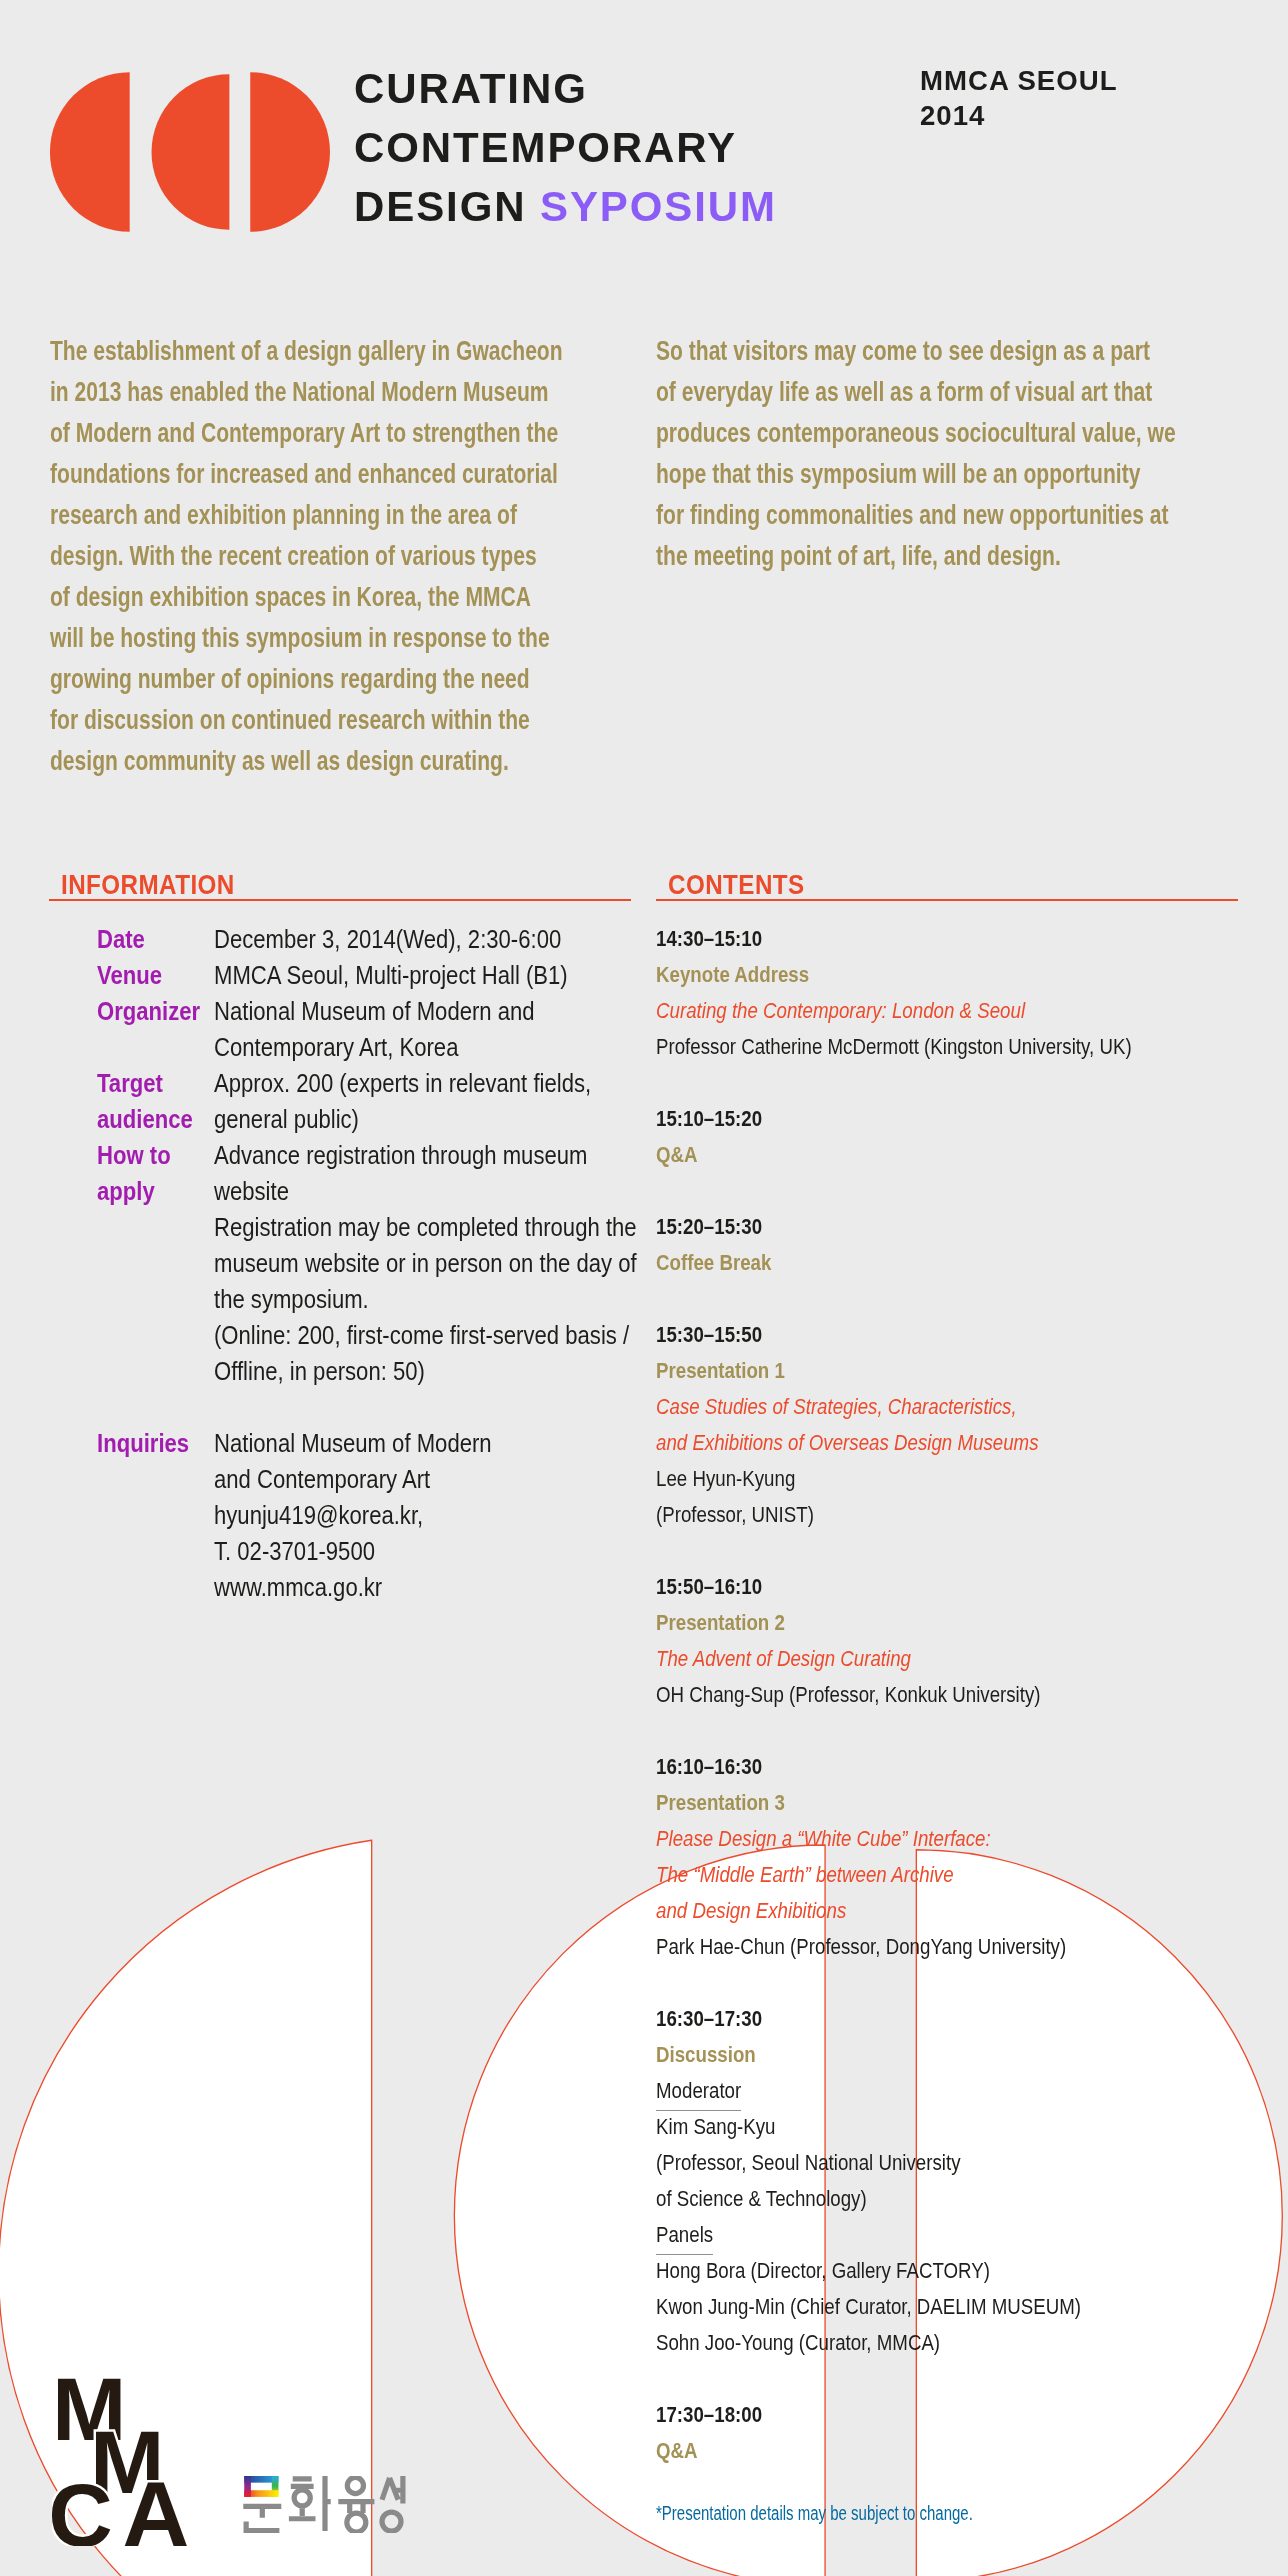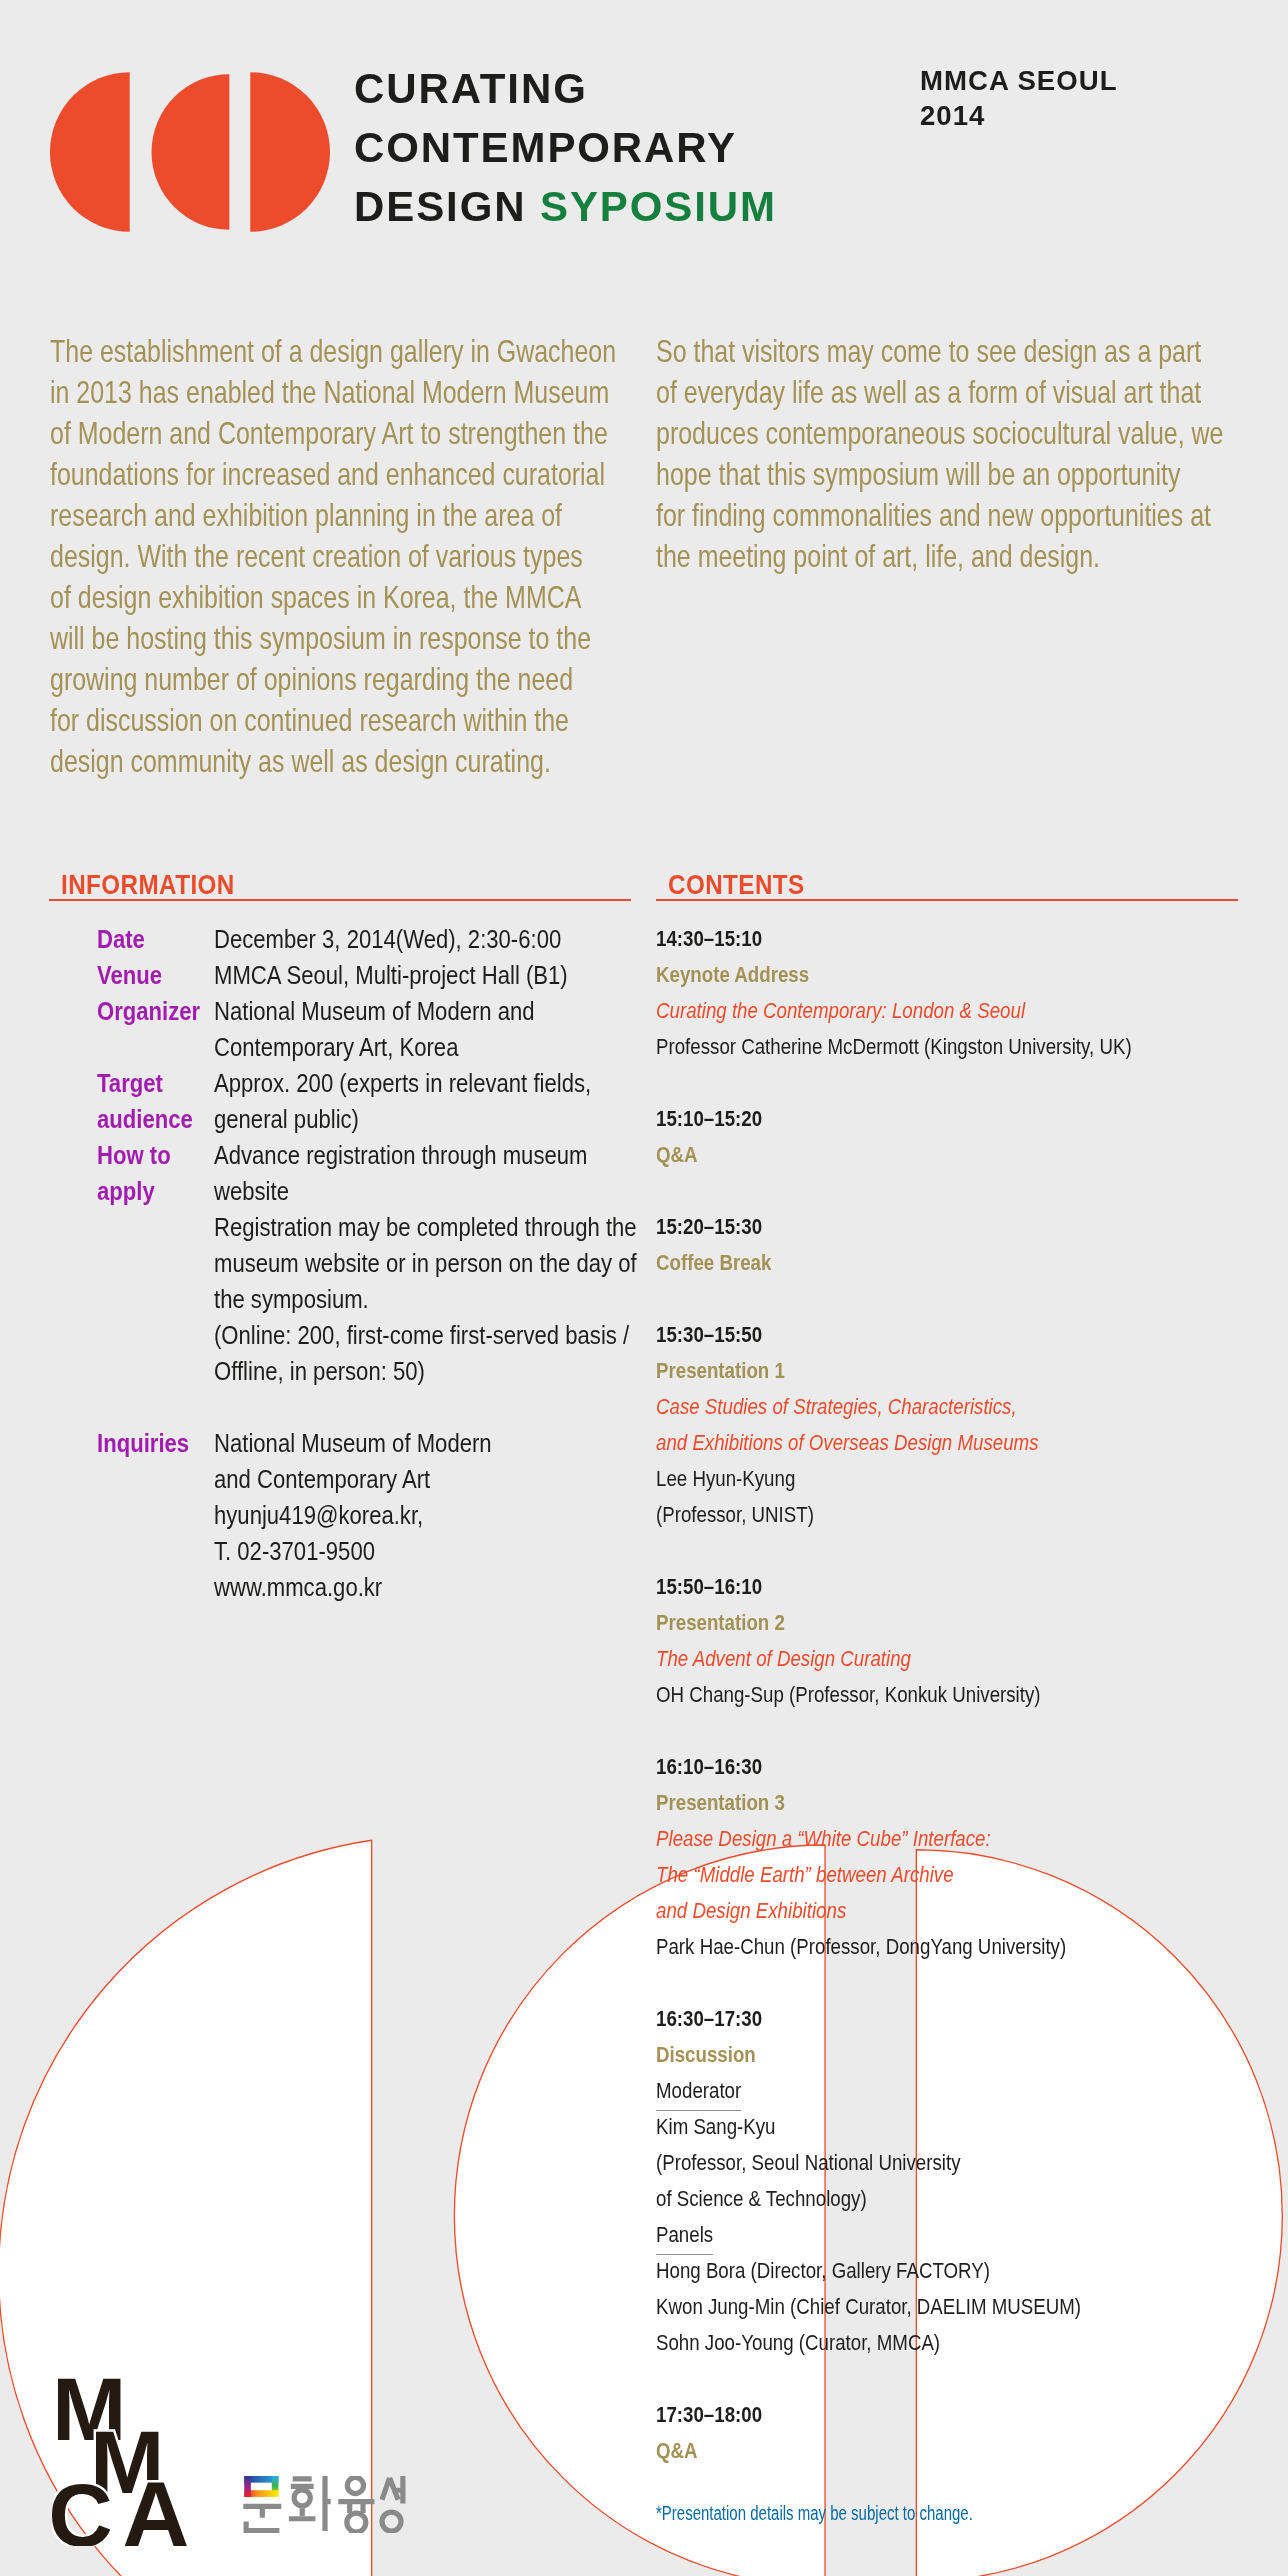--- a/index.html
+++ b/index.html
@@ -2,25 +2,25 @@
 <html style="font-size:15px"><head>
 <meta charset="utf-8">
 <style>
   html,body{margin:0;padding:0;background:#d8d8d8;}
   .page{position:relative;width:1288px;height:2576px;background:#ebebeb;overflow:hidden;
         font-family:"Liberation Sans",sans-serif;color:#1d1d1b;}
   .abs{position:absolute;}
   
   .title{left:354px;top:59px;font-weight:700;font-size:42px;letter-spacing:1.9px;color:#1d1d1b;z-index:2;}
   .tline{height:59px;line-height:59px;white-space:nowrap;}
-  .tgray{color:#15803d;}
+  .tgray{color:#8b5cf6;}
   .event{left:920px;top:63px;font-weight:700;font-size:27.6px;letter-spacing:1px;z-index:2;}
   .eline{height:35px;line-height:35px;}
   
-  .intro{top:331px;font-weight:400;font-size:32px;color:#a39155;z-index:2;}
+  .intro{top:331px;font-weight:700;font-size:27px;color:#a39155;z-index:2;}
   .intro-left{left:50px;}
   .intro-right{left:656px;}
   .pline{height:41px;line-height:41px;}
   .scale78{display:inline-block;transform:scaleX(0.78);transform-origin:0 50%;white-space:nowrap;}
   .scale85{display:inline-block;transform:scaleX(0.85);transform-origin:0 50%;white-space:nowrap;}
   .scale75{display:inline-block;transform:scaleX(0.75);transform-origin:0 50%;white-space:nowrap;}
   
   .col{top:856px;width:582px;z-index:2;}
   .col-left{left:49px;}
   .col-right{left:656px;}

